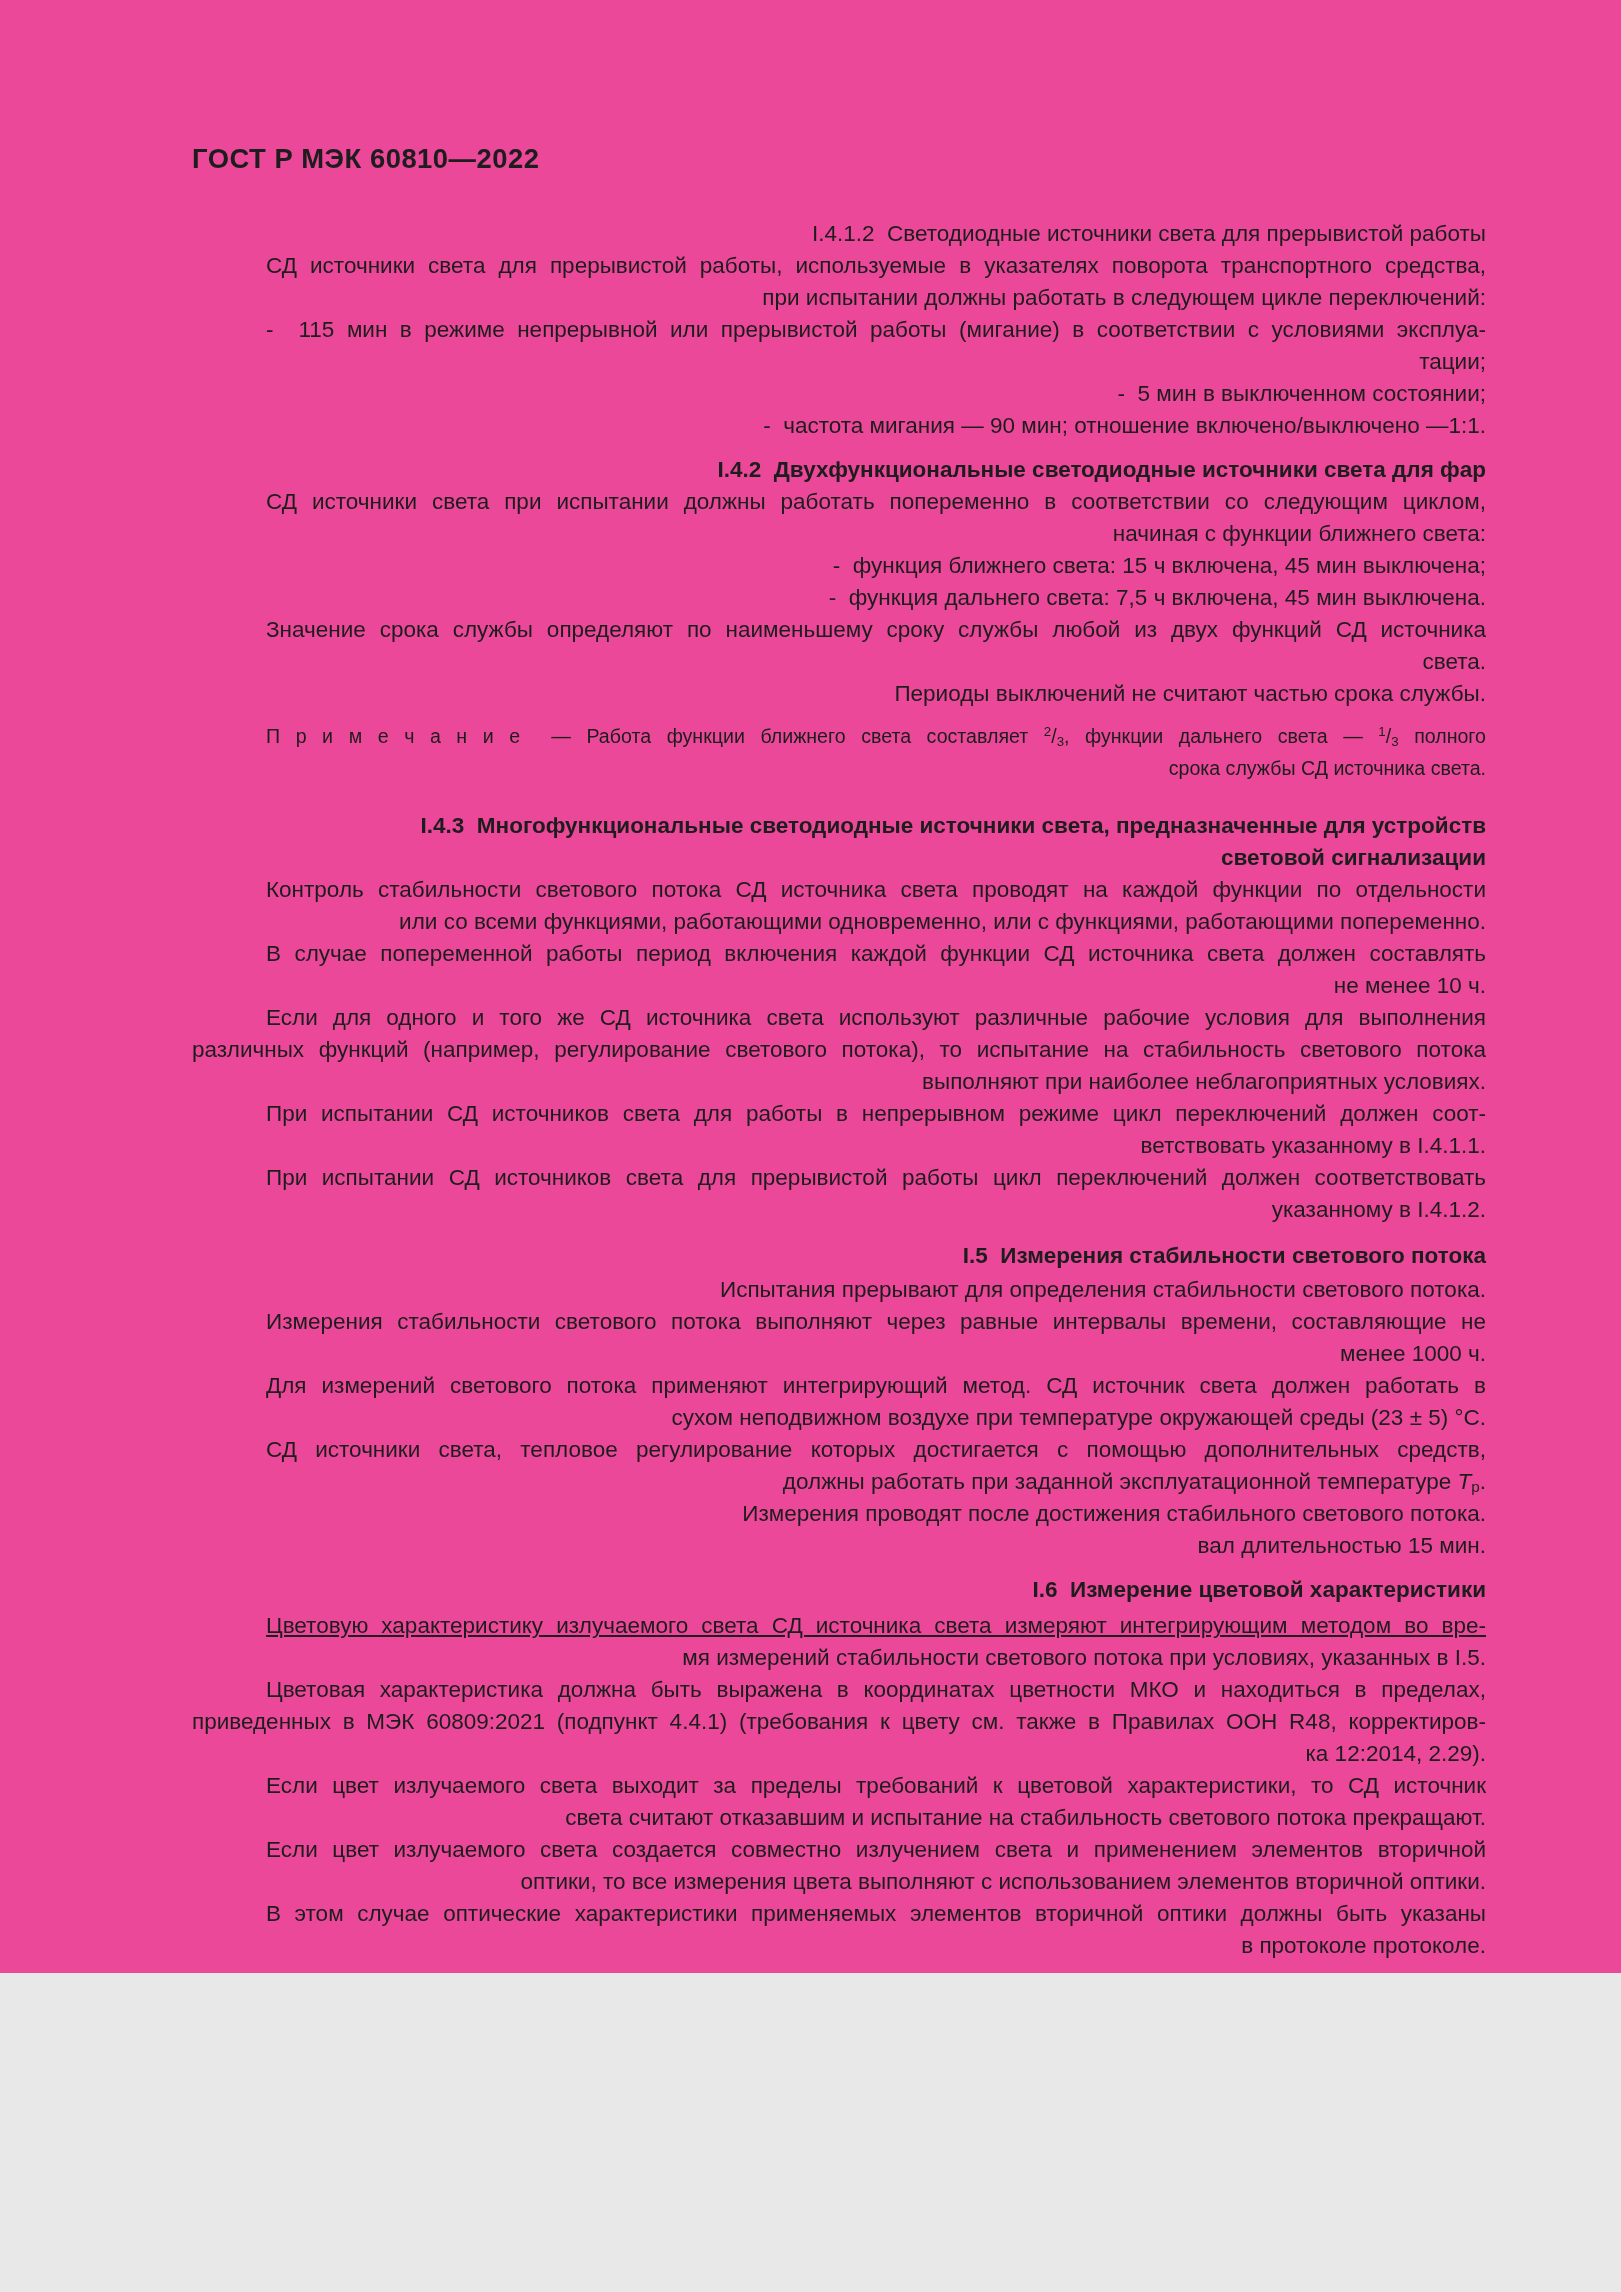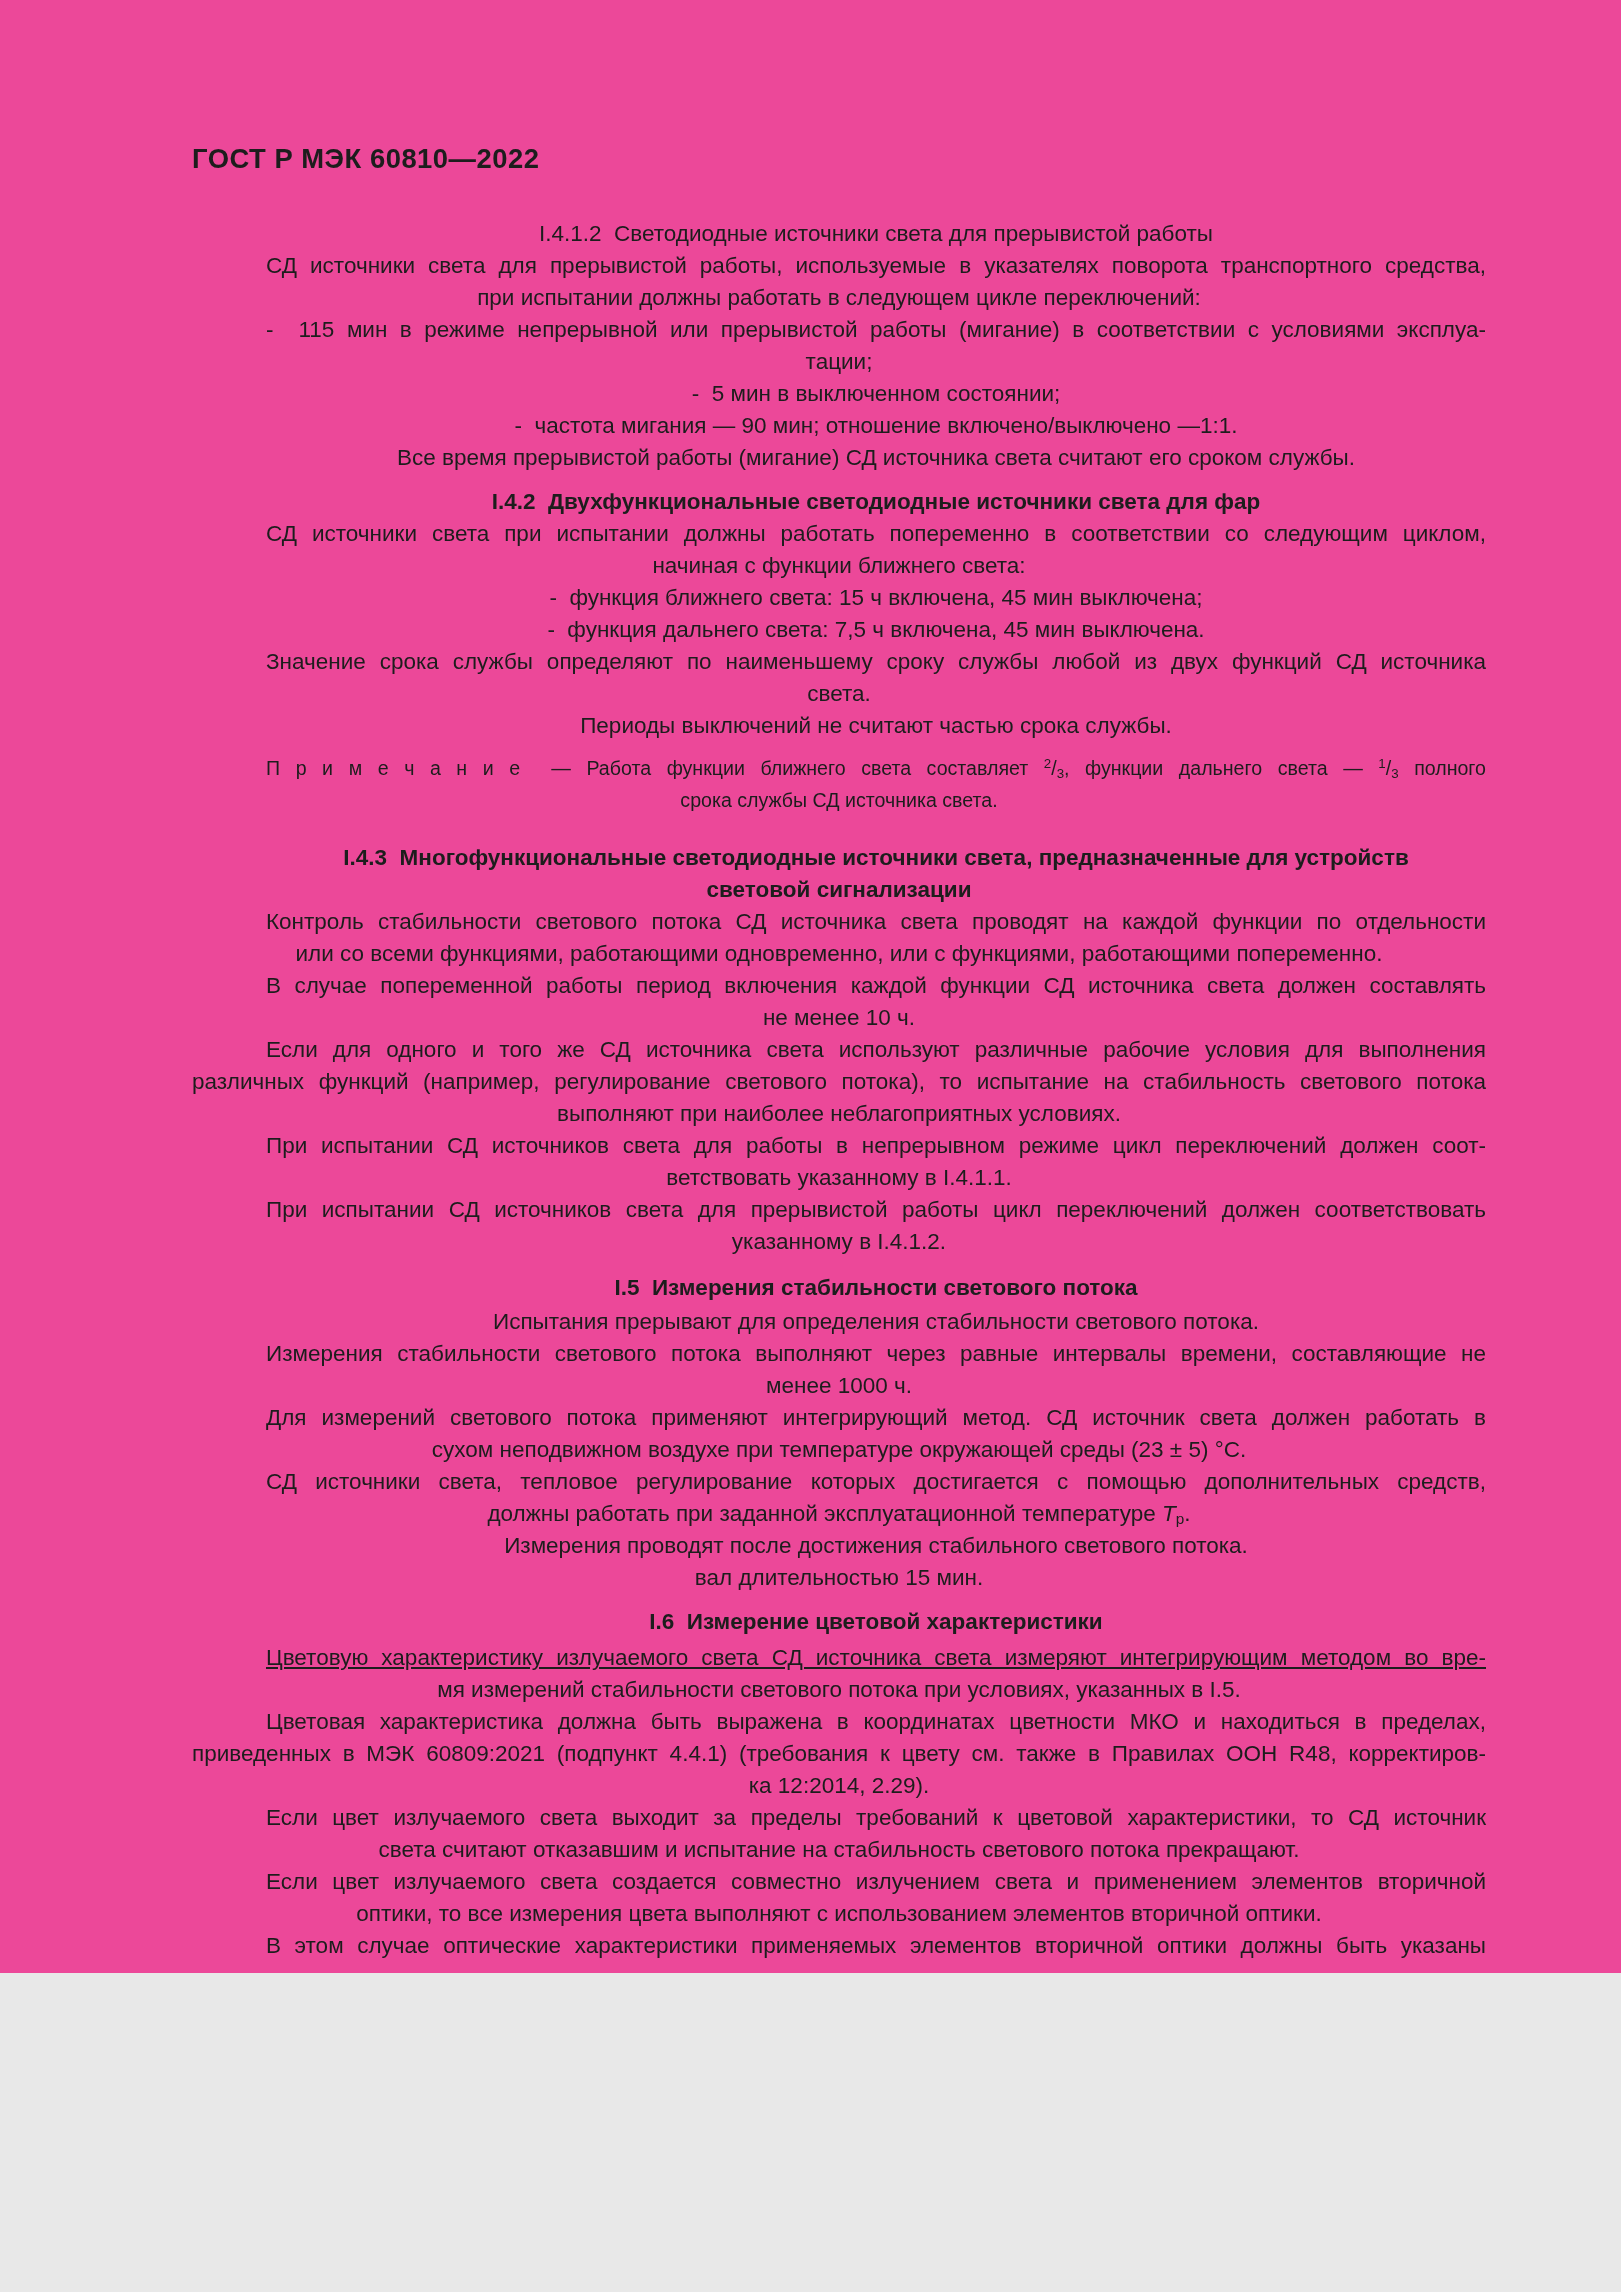--- a/index.html
+++ b/index.html
@@ -16,21 +16,21 @@
     position:absolute;left:192px;top:143px;
     font-size:27.4px;font-weight:bold;letter-spacing:0.5px;
     white-space:nowrap;
   }
   .doc-body{
     position:absolute;left:192px;top:218px;width:1294px;
   }
   .line{
     font-size:22.5px;line-height:32px;
     white-space:nowrap;
-    text-align:center;
+    text-align:right;
   }
   .line.indent{padding-left:74px;}
   .line.just{text-align:justify;text-align-last:justify;}
   .line.bold{font-weight:bold;}
   .line.note{font-size:19.6px;}
   .line sup,.line sub{
     font-size:0.68em;line-height:0;position:relative;vertical-align:baseline;
   }
   .line sup{top:-0.5em;}
   .line sub{top:0.24em;}
@@ -47,21 +47,20 @@
   <div class="doc-header">ГОСТ Р МЭК 60810—2022</div>
 
   <div class="doc-body">
       <div class="line body indent"><span>I.4.1.2&nbsp; Светодиодные источники света для прерывистой работы</span></div>
       <div class="line body indent just"><span>СД источники света для прерывистой работы, используемые в указателях поворота транспортного средства,</span></div>
       <div class="line body"><span>при испытании должны работать в следующем цикле переключений:</span></div>
       <div class="line body indent just"><span>-&nbsp; 115 мин в режиме непрерывной или прерывистой работы (мигание) в соответствии с условиями эксплуа-</span></div>
       <div class="line body"><span>тации;</span></div>
       <div class="line body indent"><span>-&nbsp; 5 мин в выключенном состоянии;</span></div>
       <div class="line body indent"><span>-&nbsp; частота мигания — 90 мин; отношение включено/выключено —1:1.</span></div>
-      <div class="line body indent"><span>Все время прерывистой работы (мигание) СД источника света считают его сроком службы.</span></div>
       <div class="line bold indent" style="margin-top: 11.8px;"><span>I.4.2&nbsp; Двухфункциональные светодиодные источники света для фар</span></div>
       <div class="line body indent just"><span>СД источники света при испытании должны работать попеременно в соответствии со следующим циклом,</span></div>
       <div class="line body"><span>начиная с функции ближнего света:</span></div>
       <div class="line body indent"><span>-&nbsp; функция ближнего света: 15 ч включена, 45 мин выключена;</span></div>
       <div class="line body indent"><span>-&nbsp; функция дальнего света: 7,5 ч включена, 45 мин выключена.</span></div>
       <div class="line body indent just"><span>Значение срока службы определяют по наименьшему сроку службы любой из двух функций СД источника</span></div>
       <div class="line body"><span>света.</span></div>
       <div class="line body indent"><span>Периоды выключений не считают частью срока службы.</span></div>
       <div class="line note indent just" style="margin-top: 9.8px;"><span>П р и м е ч а н и е &nbsp;— Работа функции ближнего света составляет </span><sup>2</sup><span>/</span><sub>3</sub><span>, функции дальнего света — </span><sup>1</sup><span>/</span><sub>3</sub><span> полного</span></div>
       <div class="line note"><span>срока службы СД источника света.</span></div>

